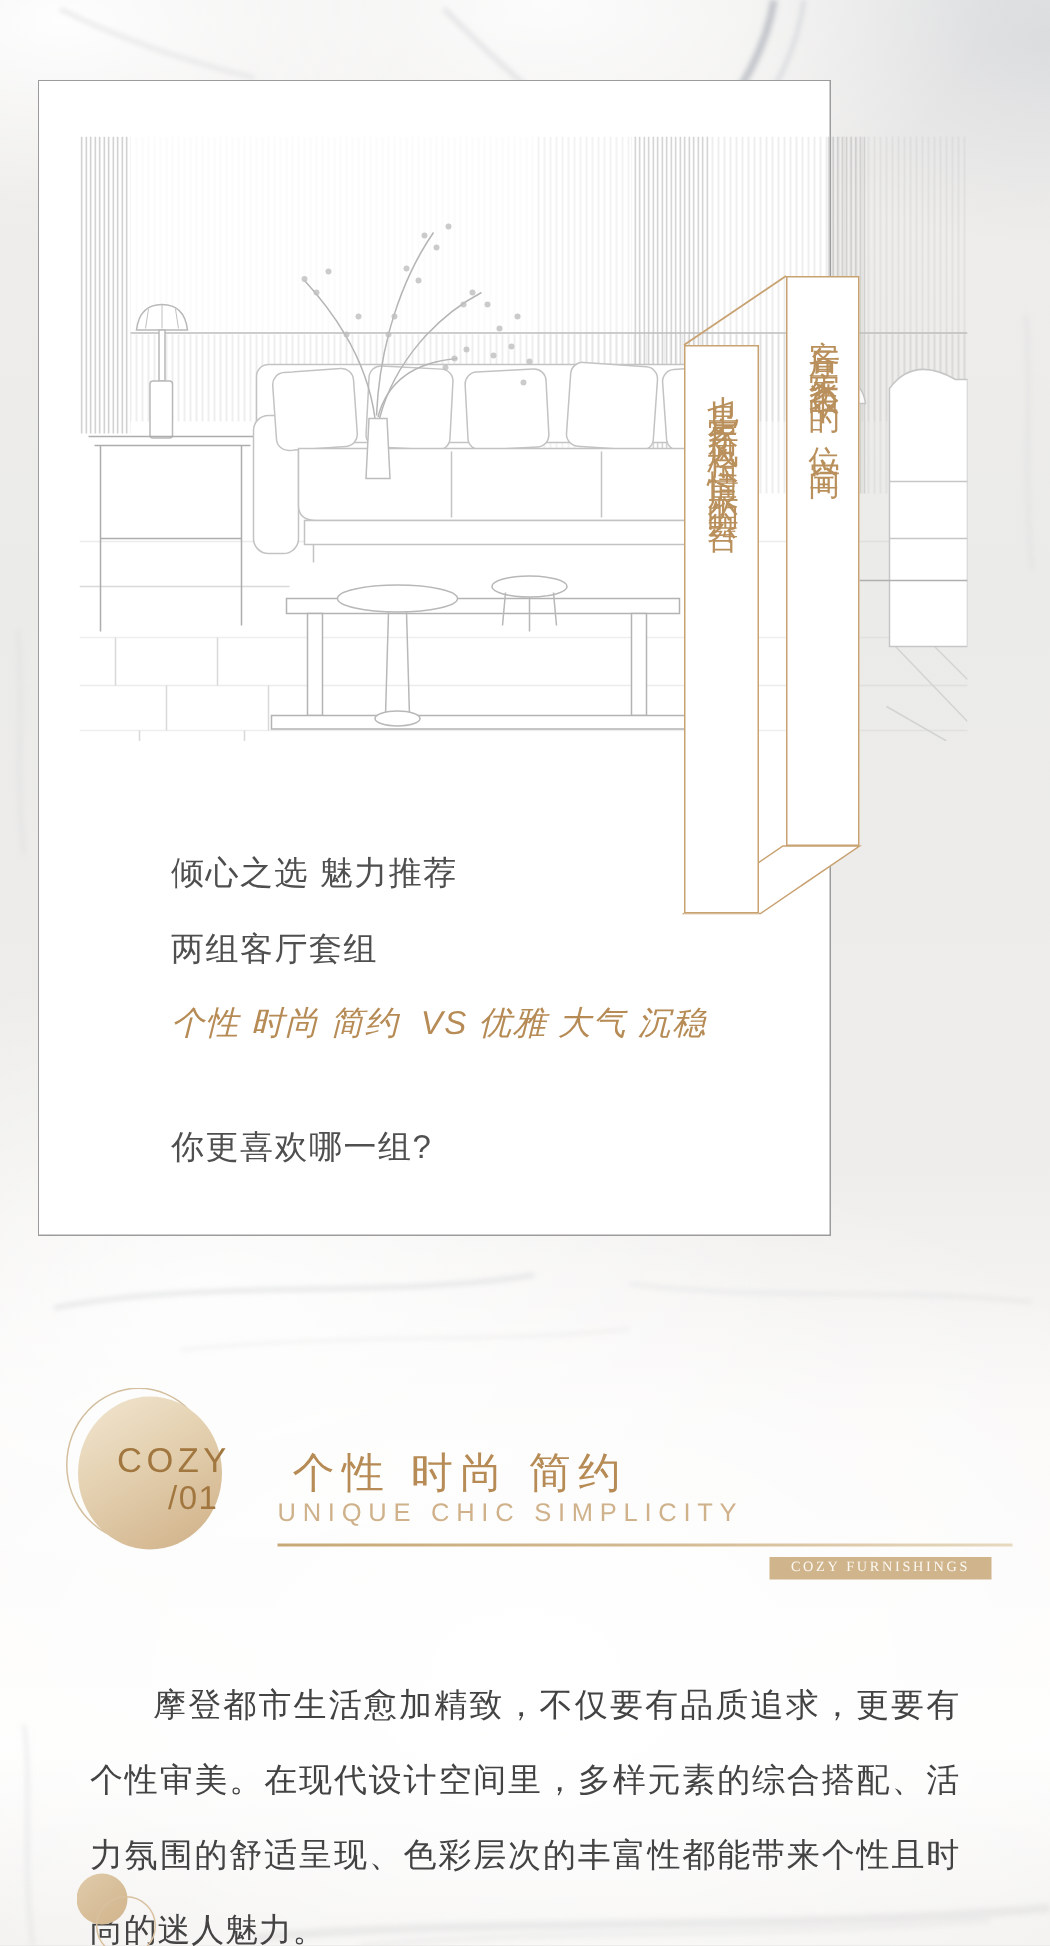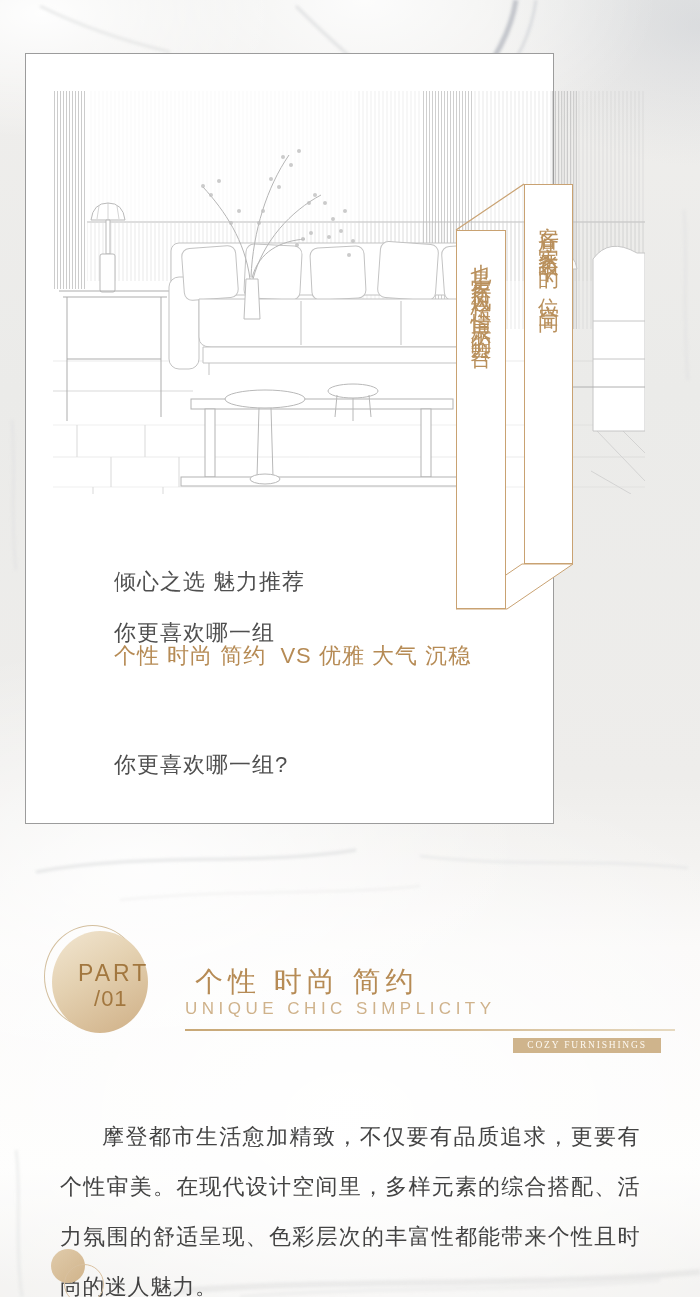--- a/index.html
+++ b/index.html
@@ -15,35 +15,35 @@
       radial-gradient(ellipse 640px 430px at 50% 86%, rgba(255,255,255,.95), rgba(255,255,255,0) 82%),
       linear-gradient(180deg,#ececea 0%,#efeeec 5%,#ebebe9 30%,#eeedeb 60%,#f3f2f0 66%,#faf9f8 73%,#fdfdfc 90%,#f2f1ef 99%);
   }
   svg{display:block;}
   .veins{position:absolute;left:0;top:0;}
   
   .card{position:absolute;left:25px;top:53px;width:529px;height:771px;background:#ffffff;border:1px solid #9c9c9c;}
   .sketch{position:absolute;left:27px;top:37px;}
   .intro-line{position:absolute;left:88px;font-size:22px;color:#4f4f4f;letter-spacing:1px;white-space:pre;}
   .l1{top:513px;} .l2{top:564px;} .l4{top:696px;}
-  .l3{top:587px;color:var(--gold,#b68b55);}
+  .l3{top:613px;color:var(--gold,#b68b55);font-style:italic;}
   
   .folds{position:absolute;left:450px;top:170px;pointer-events:none;}
   .banner{position:absolute;background:#fff;border:1px solid var(--banner-border,#c9a272);display:flex;justify-content:center;}
   .banner-left{left:456px;top:230px;width:50px;height:379px;}
   .banner-right{left:524px;top:184px;width:49px;height:380px;}
   .v-text{writing-mode:vertical-rl;text-orientation:mixed;font-size:21px;letter-spacing:7px;color:var(--banner-text,#b9905c);}
   .banner-right .v-text{padding-top:25px;}
   .banner-left .v-text{padding-top:16px;}
   
   .ring{position:absolute;left:44px;top:925px;width:97px;height:103px;border:1px solid #d3bf9e;border-radius:50%;}
   .part-circle{position:absolute;left:52px;top:931px;width:96px;height:102px;border-radius:50%;
     background:linear-gradient(150deg,#efe2cb 8%,#e4d1b1 42%,#d2b48c 92%);}
   .part-label{position:absolute;left:26px;top:29px;font-size:23px;letter-spacing:3px;color:#a2773f;}
-  .part-num{position:absolute;left:42px;top:55px;font-size:22px;letter-spacing:1px;color:#a2773f;}
+  .part-num{position:absolute;left:60px;top:55px;font-size:22px;letter-spacing:1px;color:#a2773f;}
   .sec-title{position:absolute;left:183px;top:951px;margin:12px;font-size:28px;font-weight:400;letter-spacing:5px;color:var(--gold,#b68b55);white-space:pre;}
   .sec-sub{position:absolute;left:185px;top:999px;font-size:17px;letter-spacing:4.5px;color:var(--gold-light,#cfb28b);text-align:right;}
   .gold-line{position:absolute;left:185px;top:1029px;width:490px;height:2px;
     background:linear-gradient(90deg,#c8a877 0%,#d4bb94 55%,#e6d9c0 100%);}
   .badge{position:absolute;left:513px;top:1038px;width:148px;height:15px;background:var(--badge-bg,#cfb48c);
     color:#fdf9f2;font-family:"Liberation Serif", serif;font-size:9.5px;letter-spacing:1.8px;
     text-align:center;line-height:15px;}
   
   .para{position:absolute;left:60px;top:1112px;width:580px;margin:0;font-size:22px;line-height:50px;
     color:#434343;text-align:justify;text-indent:42px;letter-spacing:.5px;}
@@ -194,40 +194,40 @@
         <ellipse cx="300" cy="300" rx="25" ry="7"></ellipse>
         <path d="M284,304 L282,326 M300,307 L300,330 M316,304 L318,326" fill="none"></path>
       </g>
       <g>
         <path d="M478,296 H592" stroke="#b0b0b0" fill="none"></path>
         <rect x="498" y="298" width="15" height="90" fill="url(#cur2)" stroke="#9e9e9e" opacity="0.8"></rect>
       </g>
     </svg>
 
     <div class="intro-line l1">倾心之选 魅力推荐</div>
-    <div class="intro-line l2">你更喜欢哪一组</div>
+    <div class="intro-line l2">两组客厅套组</div>
     <div class="intro-line l3">个性 时尚 简约  VS 优雅 大气 沉稳</div>
     <div class="intro-line l4">你更喜欢哪一组?</div>
   </div>
 
   <svg class="folds" width="140" height="450">
     <line x1="6" y1="60" x2="74" y2="14" stroke="#c9a272" stroke-width="1.2"></line>
     <polygon points="72,394 123,394 57,439 6,439" fill="#ffffff" stroke="#c9a272" stroke-width="1"></polygon>
   </svg>
 
   <div class="banner banner-left">
     <div class="v-text">也是家居风格尽情展示的舞台</div>
   </div>
   <div class="banner banner-right">
     <div class="v-text">客厅是家装中的C位空间</div>
   </div>
 
   <div class="ring"></div>
   <div class="part-circle">
-    <div class="part-label">PART</div>
+    <div class="part-label">COZY</div>
     <div class="part-num"><span>/</span><span>01</span></div>
   </div>
   <h2 class="sec-title">个性 时尚 简约</h2>
   <div class="sec-sub">UNIQUE CHIC SIMPLICITY</div>
   <div class="gold-line"></div>
   <div class="badge">COZY FURNISHINGS</div>
 
   <p class="para">摩登都市生活愈加精致，不仅要有品质追求，更要有个性审美。在现代设计空间里，多样元素的综合搭配、活力氛围的舒适呈现、色彩层次的丰富性都能带来个性且时尚的迷人魅力。</p>
 
   <div class="dot"></div>

